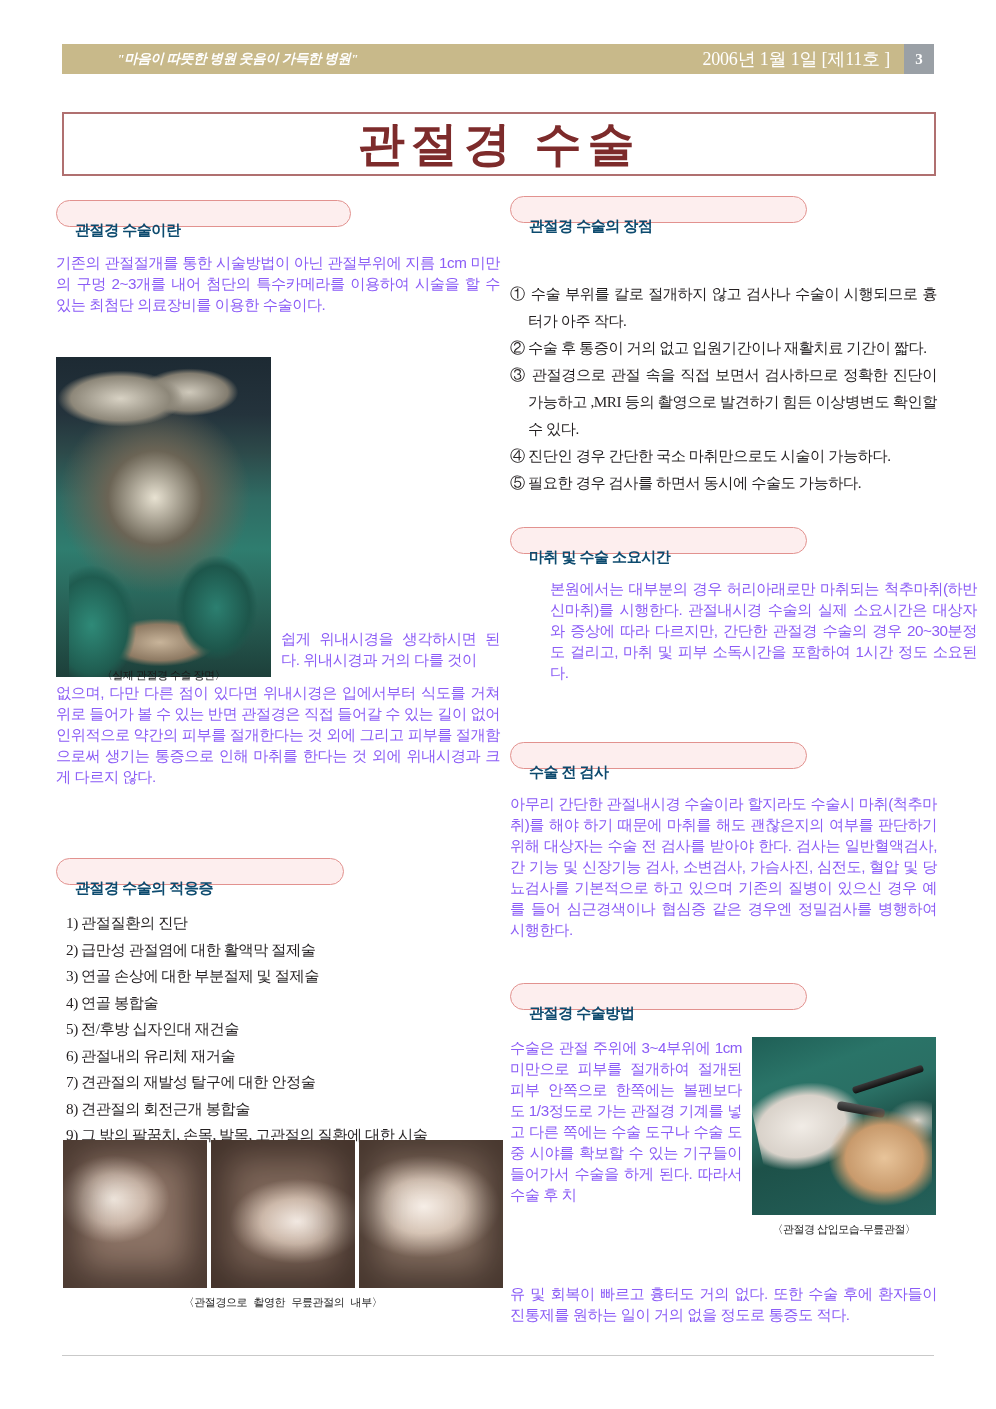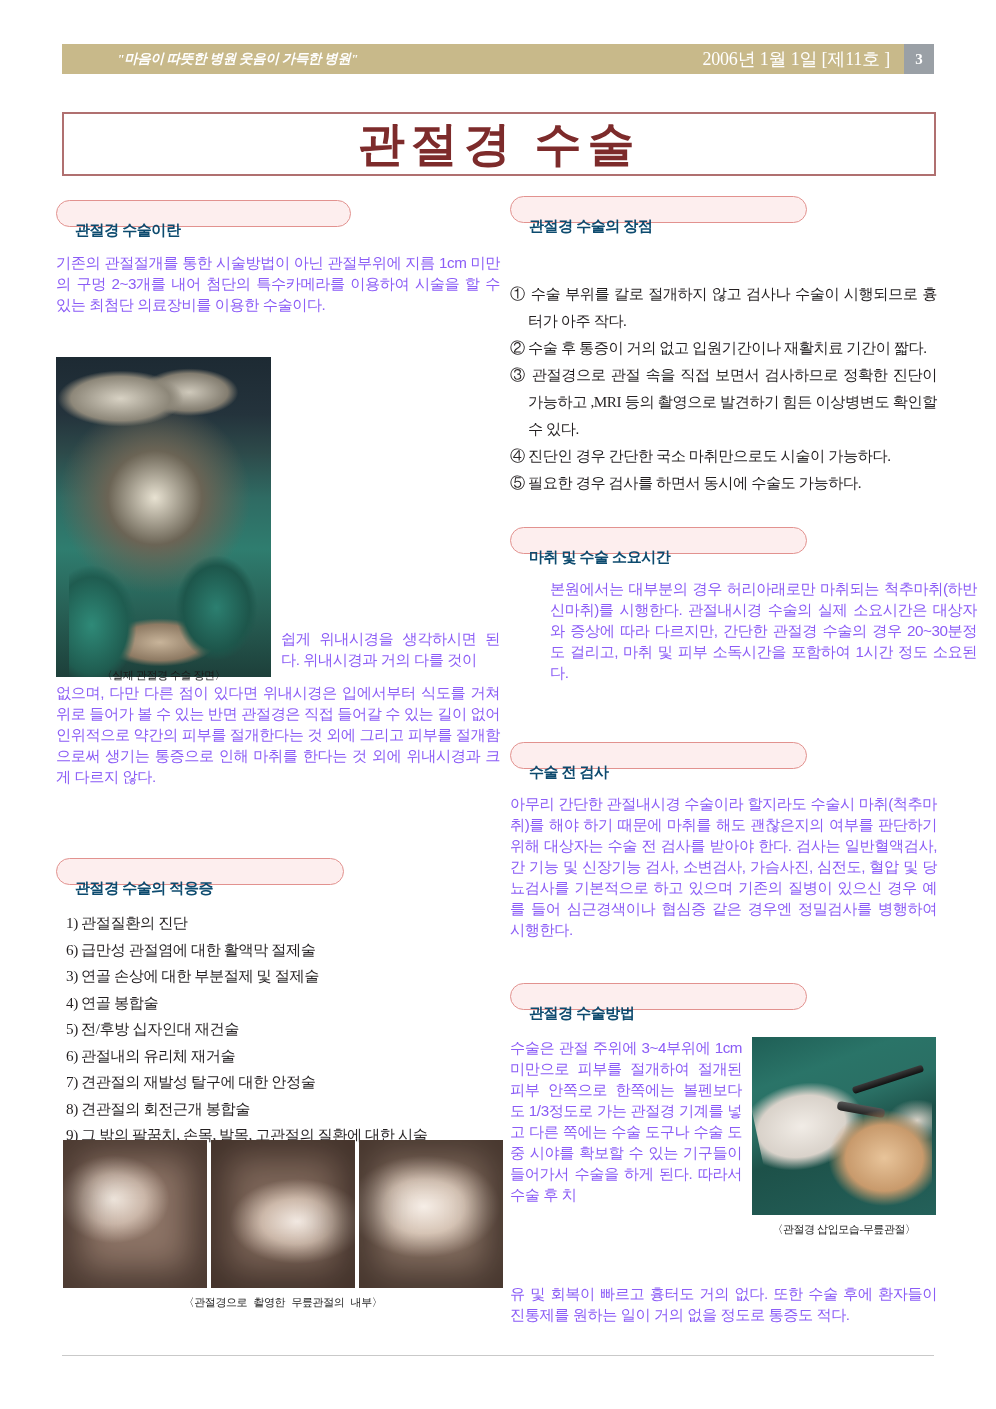--- a/index.html
+++ b/index.html
@@ -274,21 +274,21 @@
 
   <div class="body-text" style="left:281px; top:628px; width:219px;">쉽게 위내시경을 생각하시면 된다. 위내시경과 거의 다를 것이</div>
   <div class="body-text" style="left:56px; top:682px; width:444px;">없으며, 다만 다른 점이 있다면 위내시경은 입에서부터 식도를 거쳐 위로 들어가 볼 수 있는 반면 관절경은 직접 들어갈 수 있는 길이 없어 인위적으로 약간의 피부를 절개한다는 것 외에 그리고 피부를 절개함으로써 생기는 통증으로 인해 마취를 한다는 것 외에 위내시경과 크게 다르지 않다.</div>
 
   <div class="pill" style="left:56px; top:858px; width:288px;">
     <span>관절경 수술의 적응증</span>
   </div>
 
   <div style="position:absolute; left:66px; top:910px; width:450px;">
     <div class="list-item">1) 관절질환의 진단</div>
-    <div class="list-item">6) 급만성 관절염에 대한 활액막 절제술</div>
+    <div class="list-item">2) 급만성 관절염에 대한 활액막 절제술</div>
     <div class="list-item">3) 연골 손상에 대한 부분절제 및 절제술</div>
     <div class="list-item">4) 연골 봉합술</div>
     <div class="list-item">5) 전/후방 십자인대 재건술</div>
     <div class="list-item">6) 관절내의 유리체 재거술</div>
     <div class="list-item">7) 견관절의 재발성 탈구에 대한 안정술</div>
     <div class="list-item">8) 견관절의 회전근개 봉합술</div>
     <div class="list-item">9) 그 밖의 팔꿈치, 손목, 발목, 고관절의 질환에 대한 시술</div>
   </div>
 
   <div class="photo" style="left:63px; top:1140px; width:144px; height:148px;">

